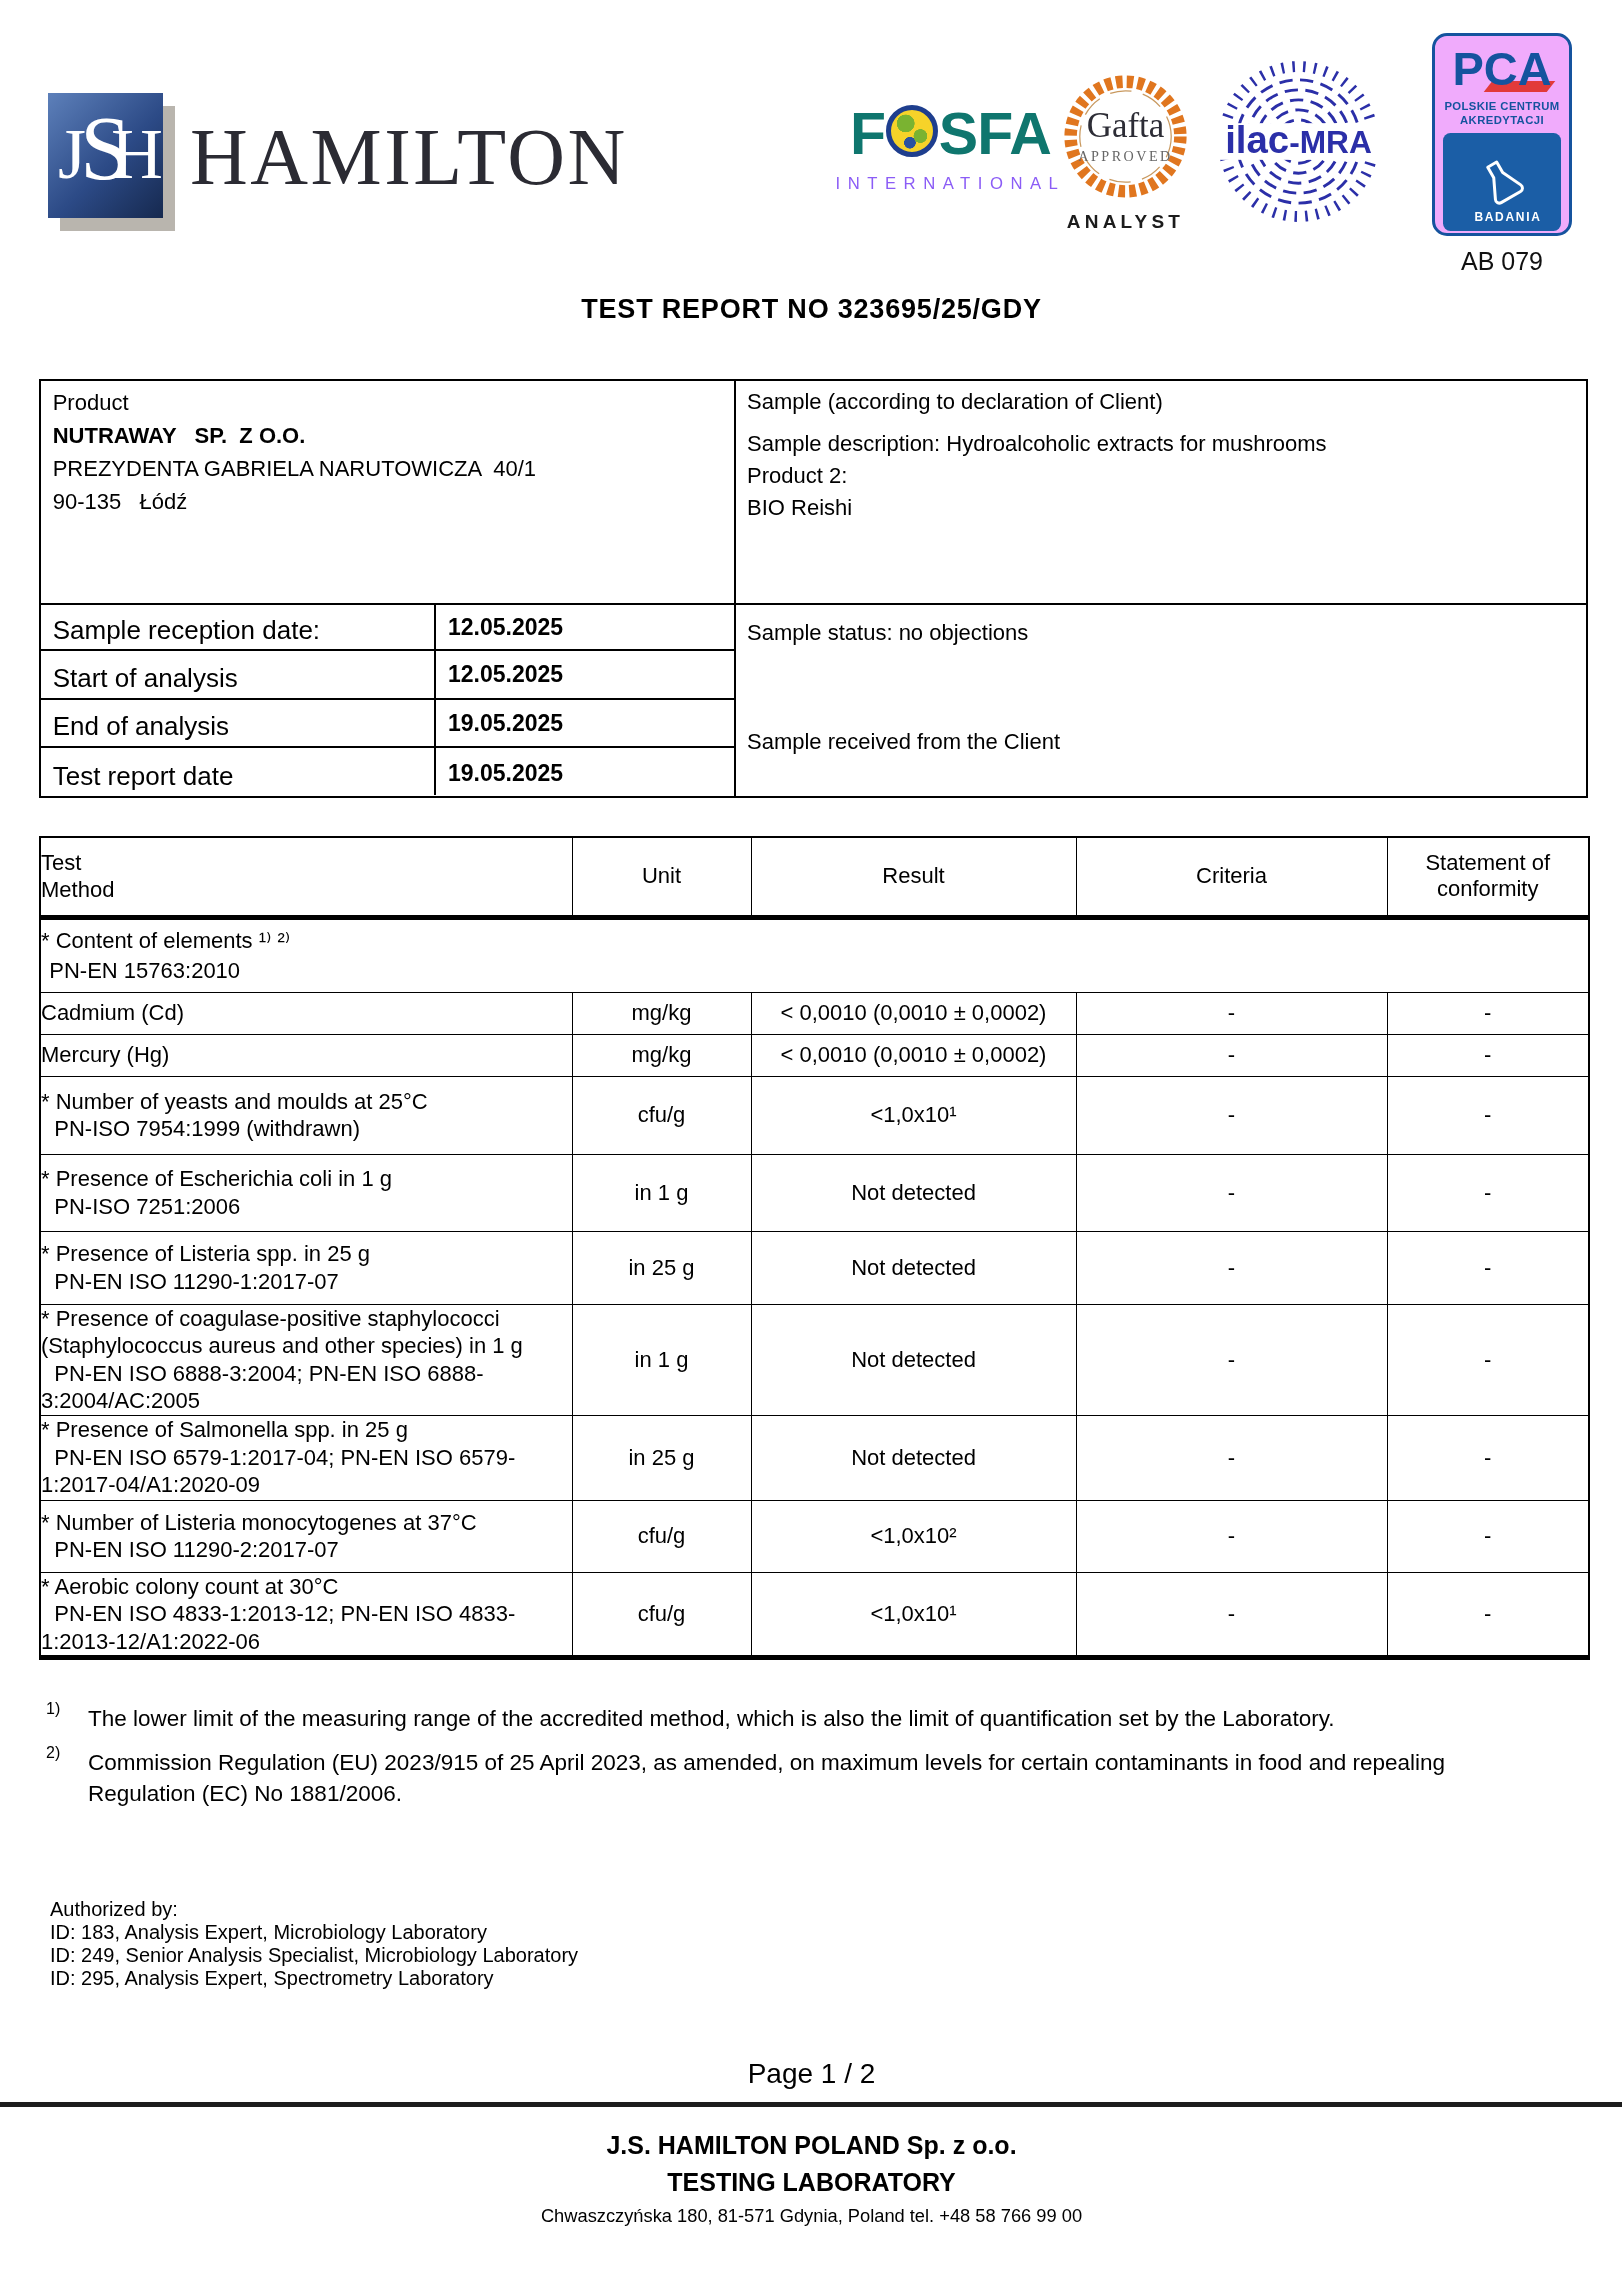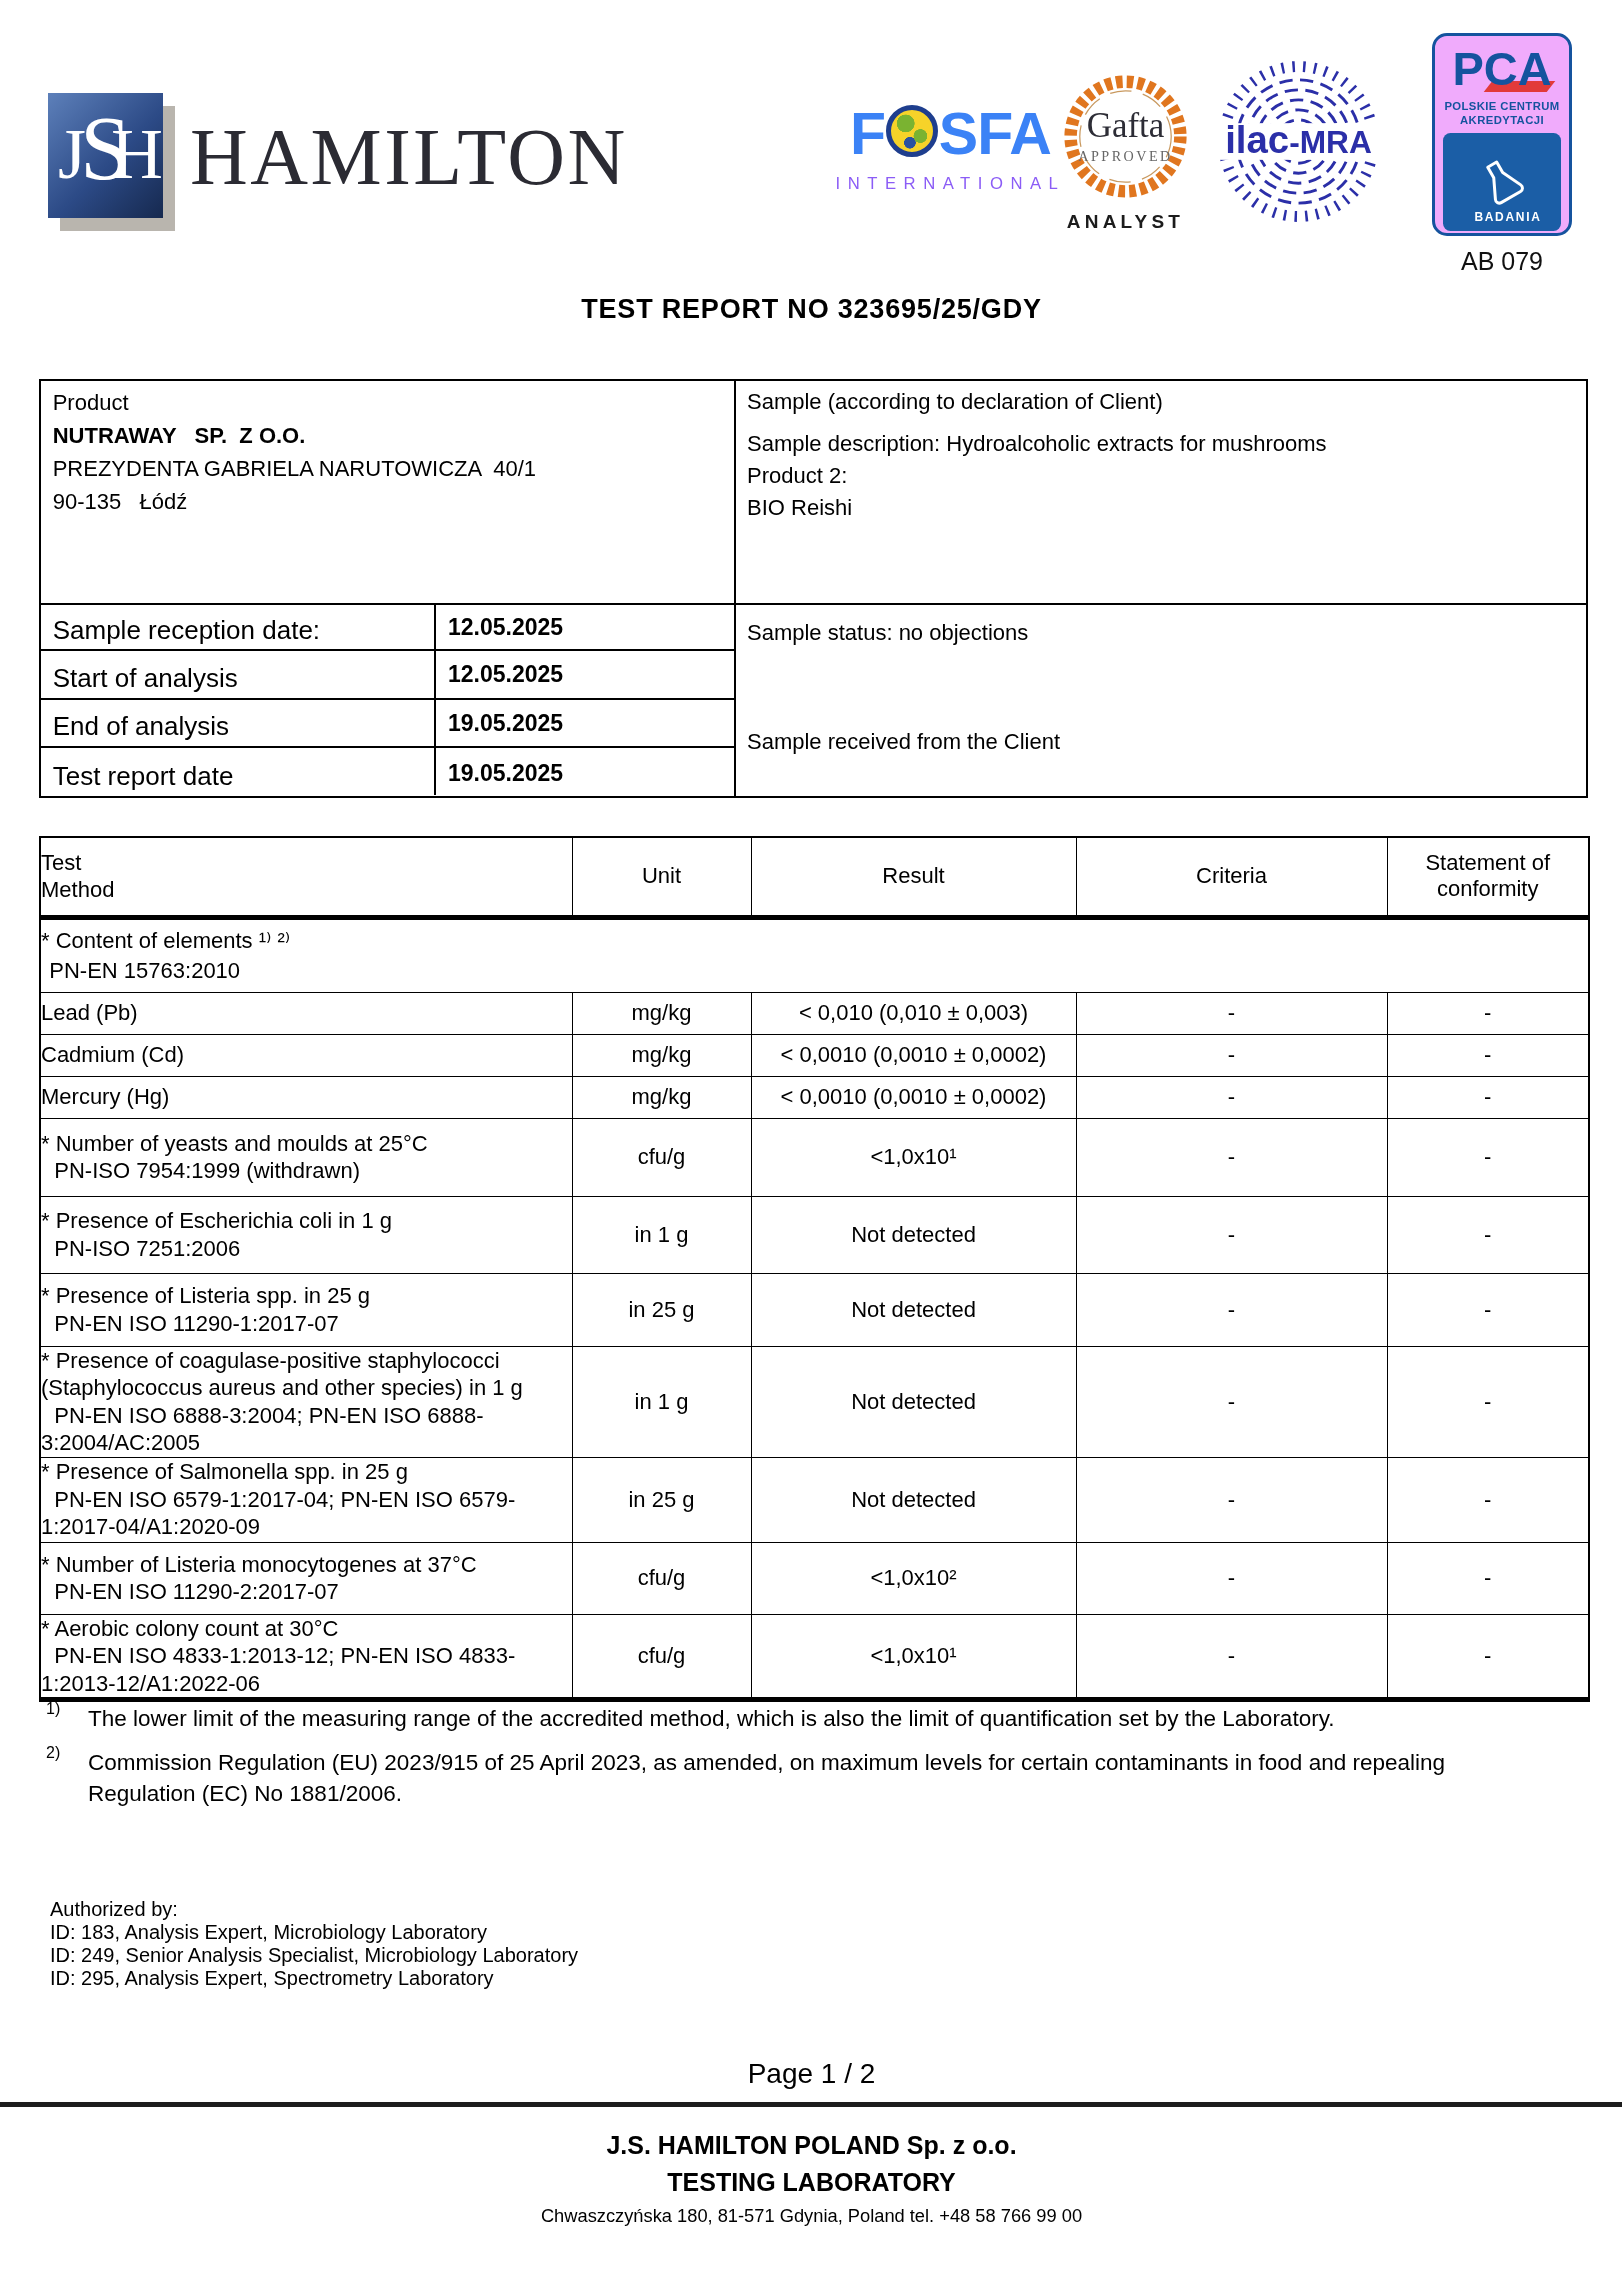--- a/index.html
+++ b/index.html
@@ -11,21 +11,21 @@
   .jsh-shadow{position:absolute;left:60px;top:106px;width:115px;height:125px;background:#b9b5ae;}
   .jsh-box{position:absolute;left:48px;top:93px;width:115px;height:125px;
     background:linear-gradient(135deg,#5d80ba 0%,#2c4a86 55%,#16294f 100%);}
   .jsh-box span{position:absolute;color:#fff;font-family:"Liberation Serif","DejaVu Serif",serif;}
   .jsh-j{left:10px;top:20px;font-size:72px;}
   .jsh-s{left:32px;top:1.7px;font-size:92px;}
   .jsh-h{left:63px;top:20px;font-size:72px;}
   .brand-name{position:absolute;left:190px;top:112px;font-family:"Liberation Serif","DejaVu Serif",serif;
     font-size:80px;letter-spacing:2.5px;color:#2b2b33;}
   .fosfa{position:absolute;left:834px;top:100px;width:233px;text-align:center;}
-  .fosfa-word{font-size:59px;font-weight:700;color:#3b82f6;letter-spacing:-0.8px;white-space:nowrap;}
+  .fosfa-word{font-size:59px;font-weight:700;color:#0f766e;letter-spacing:-0.8px;white-space:nowrap;}
   .fosfa-globe{display:inline-block;width:42px;height:42px;border-radius:50%;border:5px solid #1e3e8e;
     vertical-align:-3.3px;margin:0 0.8px;
     background:
       radial-gradient(circle at 35% 32%,#7ab331 0 22%,rgba(0,0,0,0) 23%),
       radial-gradient(circle at 70% 62%,#7ab331 0 17%,rgba(0,0,0,0) 18%),
       radial-gradient(circle at 45% 78%,#2a52a0 0 14%,rgba(0,0,0,0) 15%),
       #f6d329;}
   .fosfa-sub{margin-top:6px;font-size:16.7px;color:#8b5cf6;letter-spacing:7.5px;white-space:nowrap;}
   .gafta{position:absolute;left:1057px;top:70px;width:137px;text-align:center;}
   .gafta-analyst{margin-top:5px;font-size:19px;font-weight:700;letter-spacing:4.2px;color:#1c1c1c;}
@@ -209,30 +209,20 @@
       </tr>
       <tr class="hS">
         <td class="sec-cell" colspan="5">
           <div>* Content of elements ¹⁾ ²⁾</div>
           <div class="sec-method">PN-EN 15763:2010</div>
         </td>
       </tr>
 
       <tr class="h50">
         <td class="c-name">
-            <div class="tname">Lead (Pb)</div>
-            <div class="tmethod"></div>
-          </td>
-        <td class="c-mid">mg/kg</td>
-        <td class="c-mid">&lt; 0,010 (0,010 ± 0,003)</td>
-        <td class="c-mid">-</td>
-        <td class="c-mid">-</td>
-      </tr>
-      <tr class="h50">
-        <td class="c-name">
             <div class="tname">Cadmium (Cd)</div>
             <div class="tmethod"></div>
           </td>
         <td class="c-mid">mg/kg</td>
         <td class="c-mid">&lt; 0,0010 (0,0010 ± 0,0002)</td>
         <td class="c-mid">-</td>
         <td class="c-mid">-</td>
       </tr>
       <tr class="h50">
         <td class="c-name">

